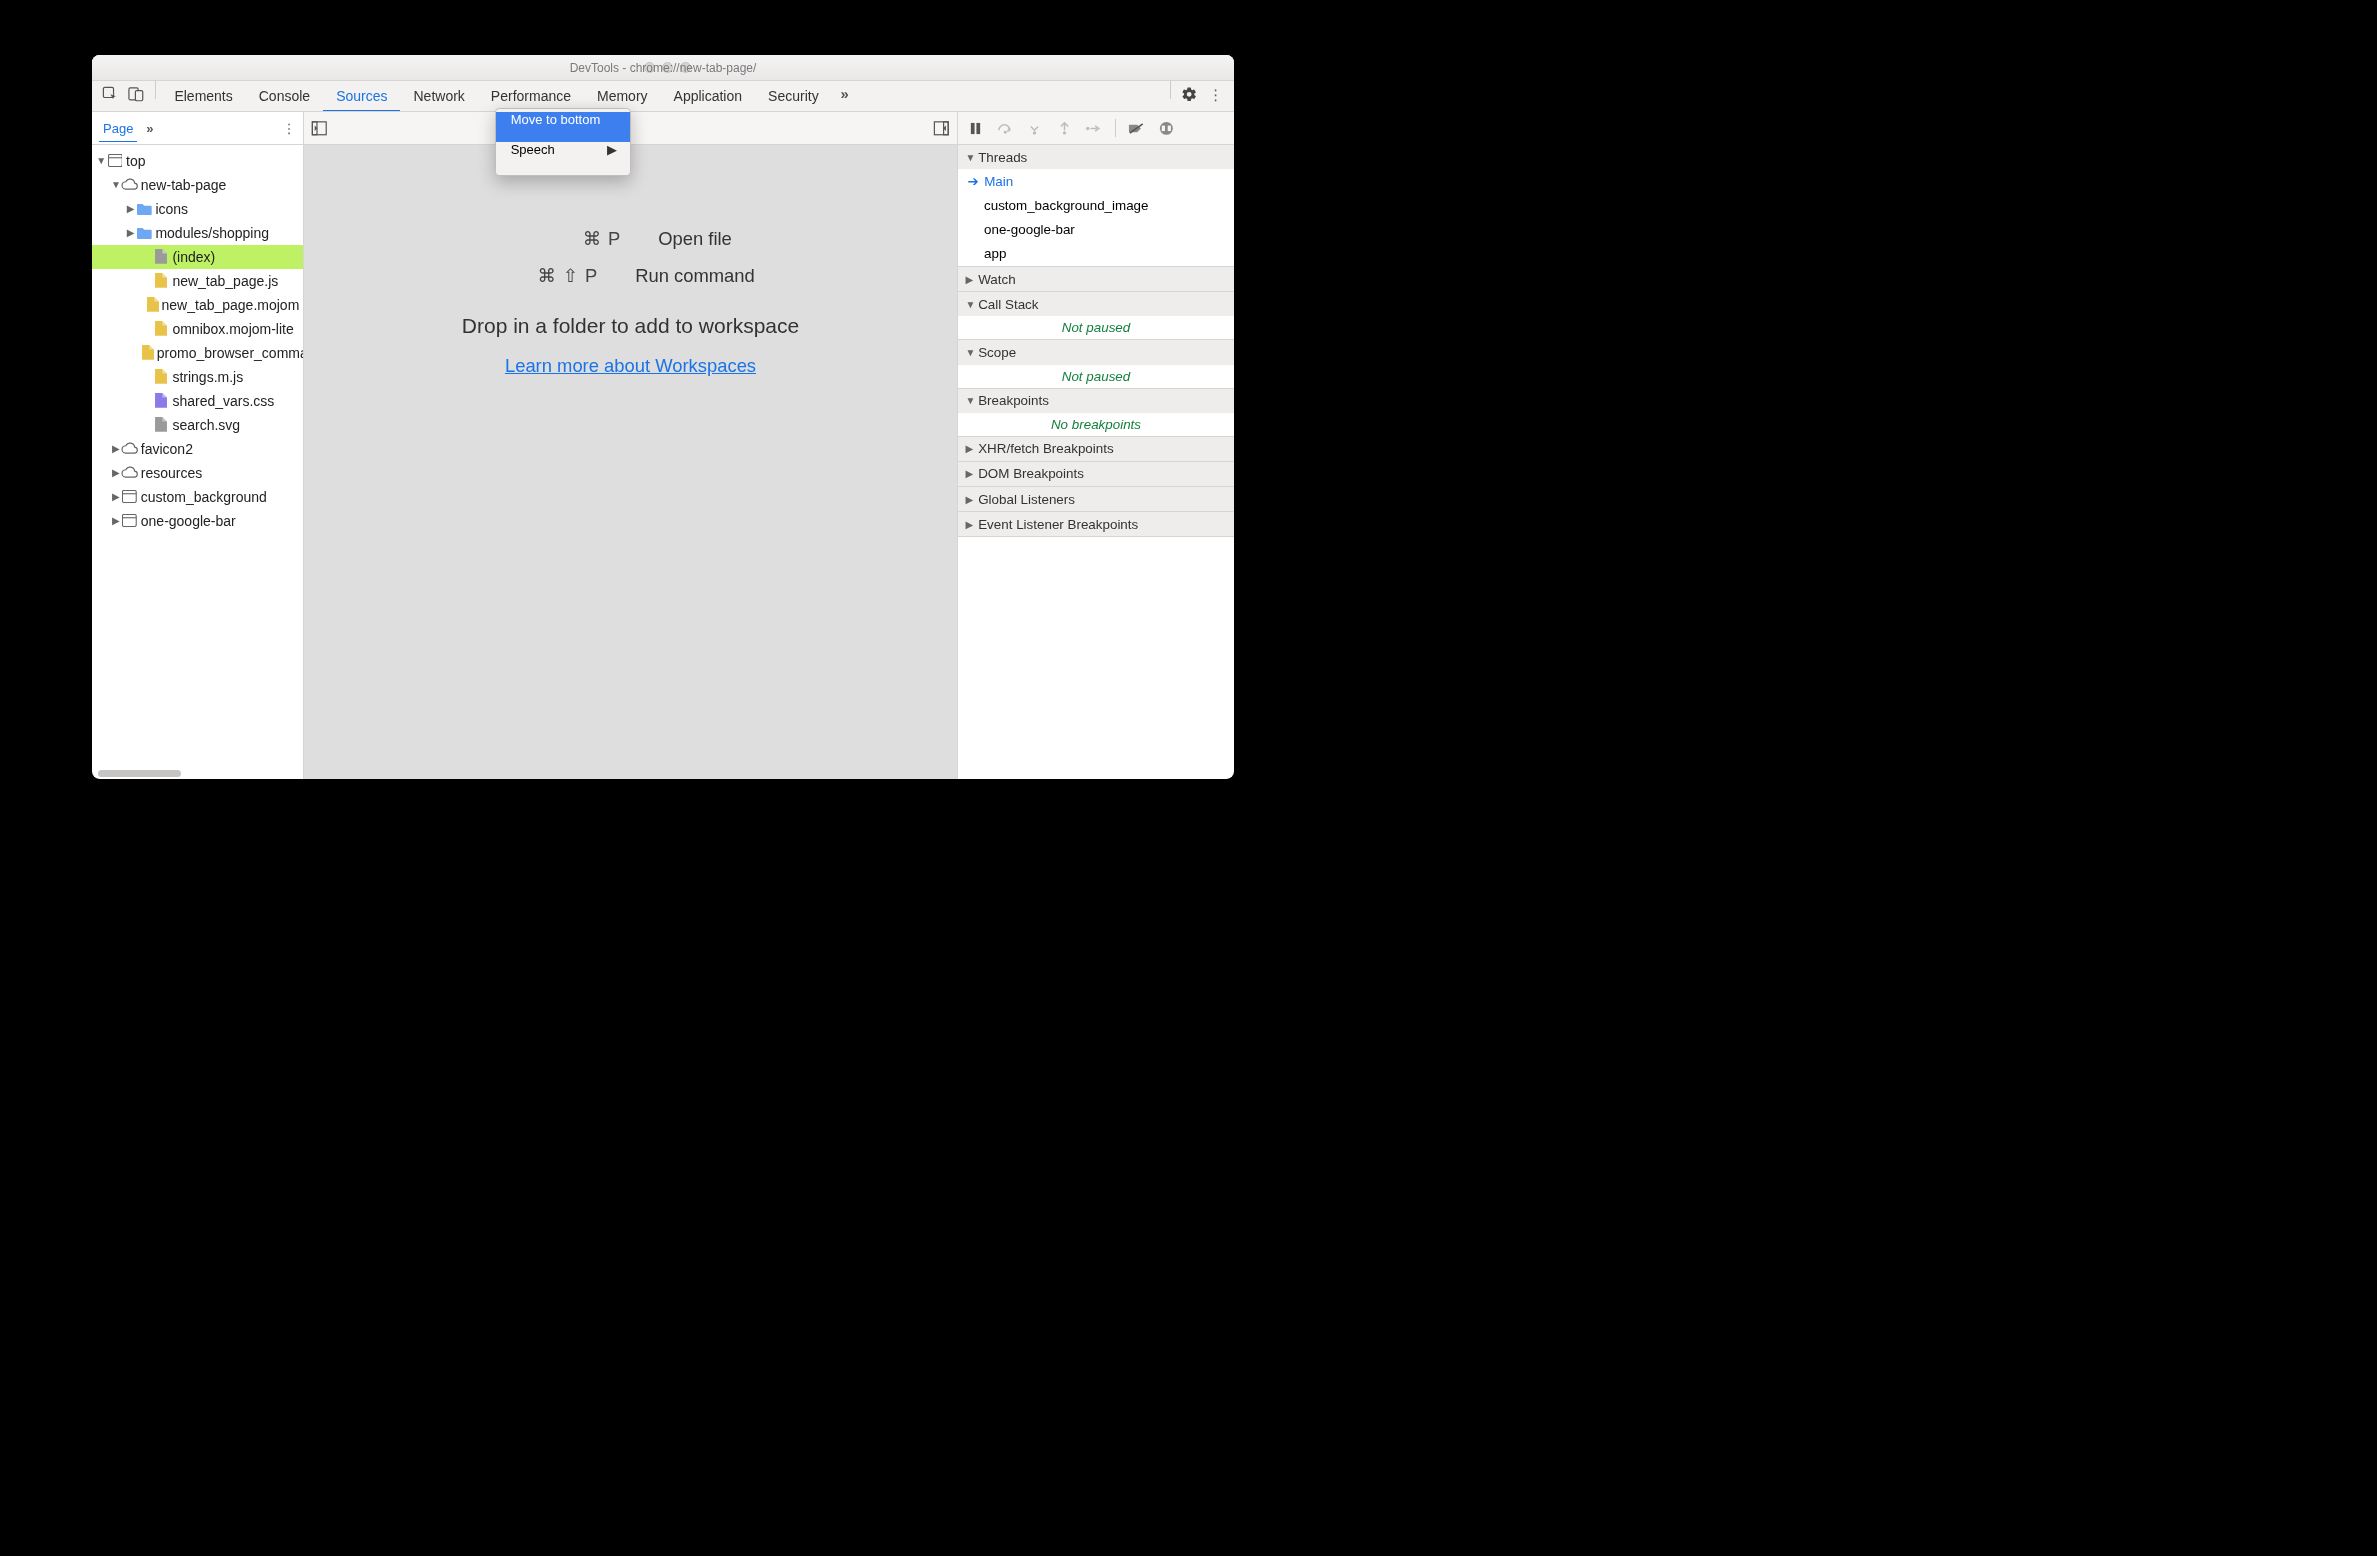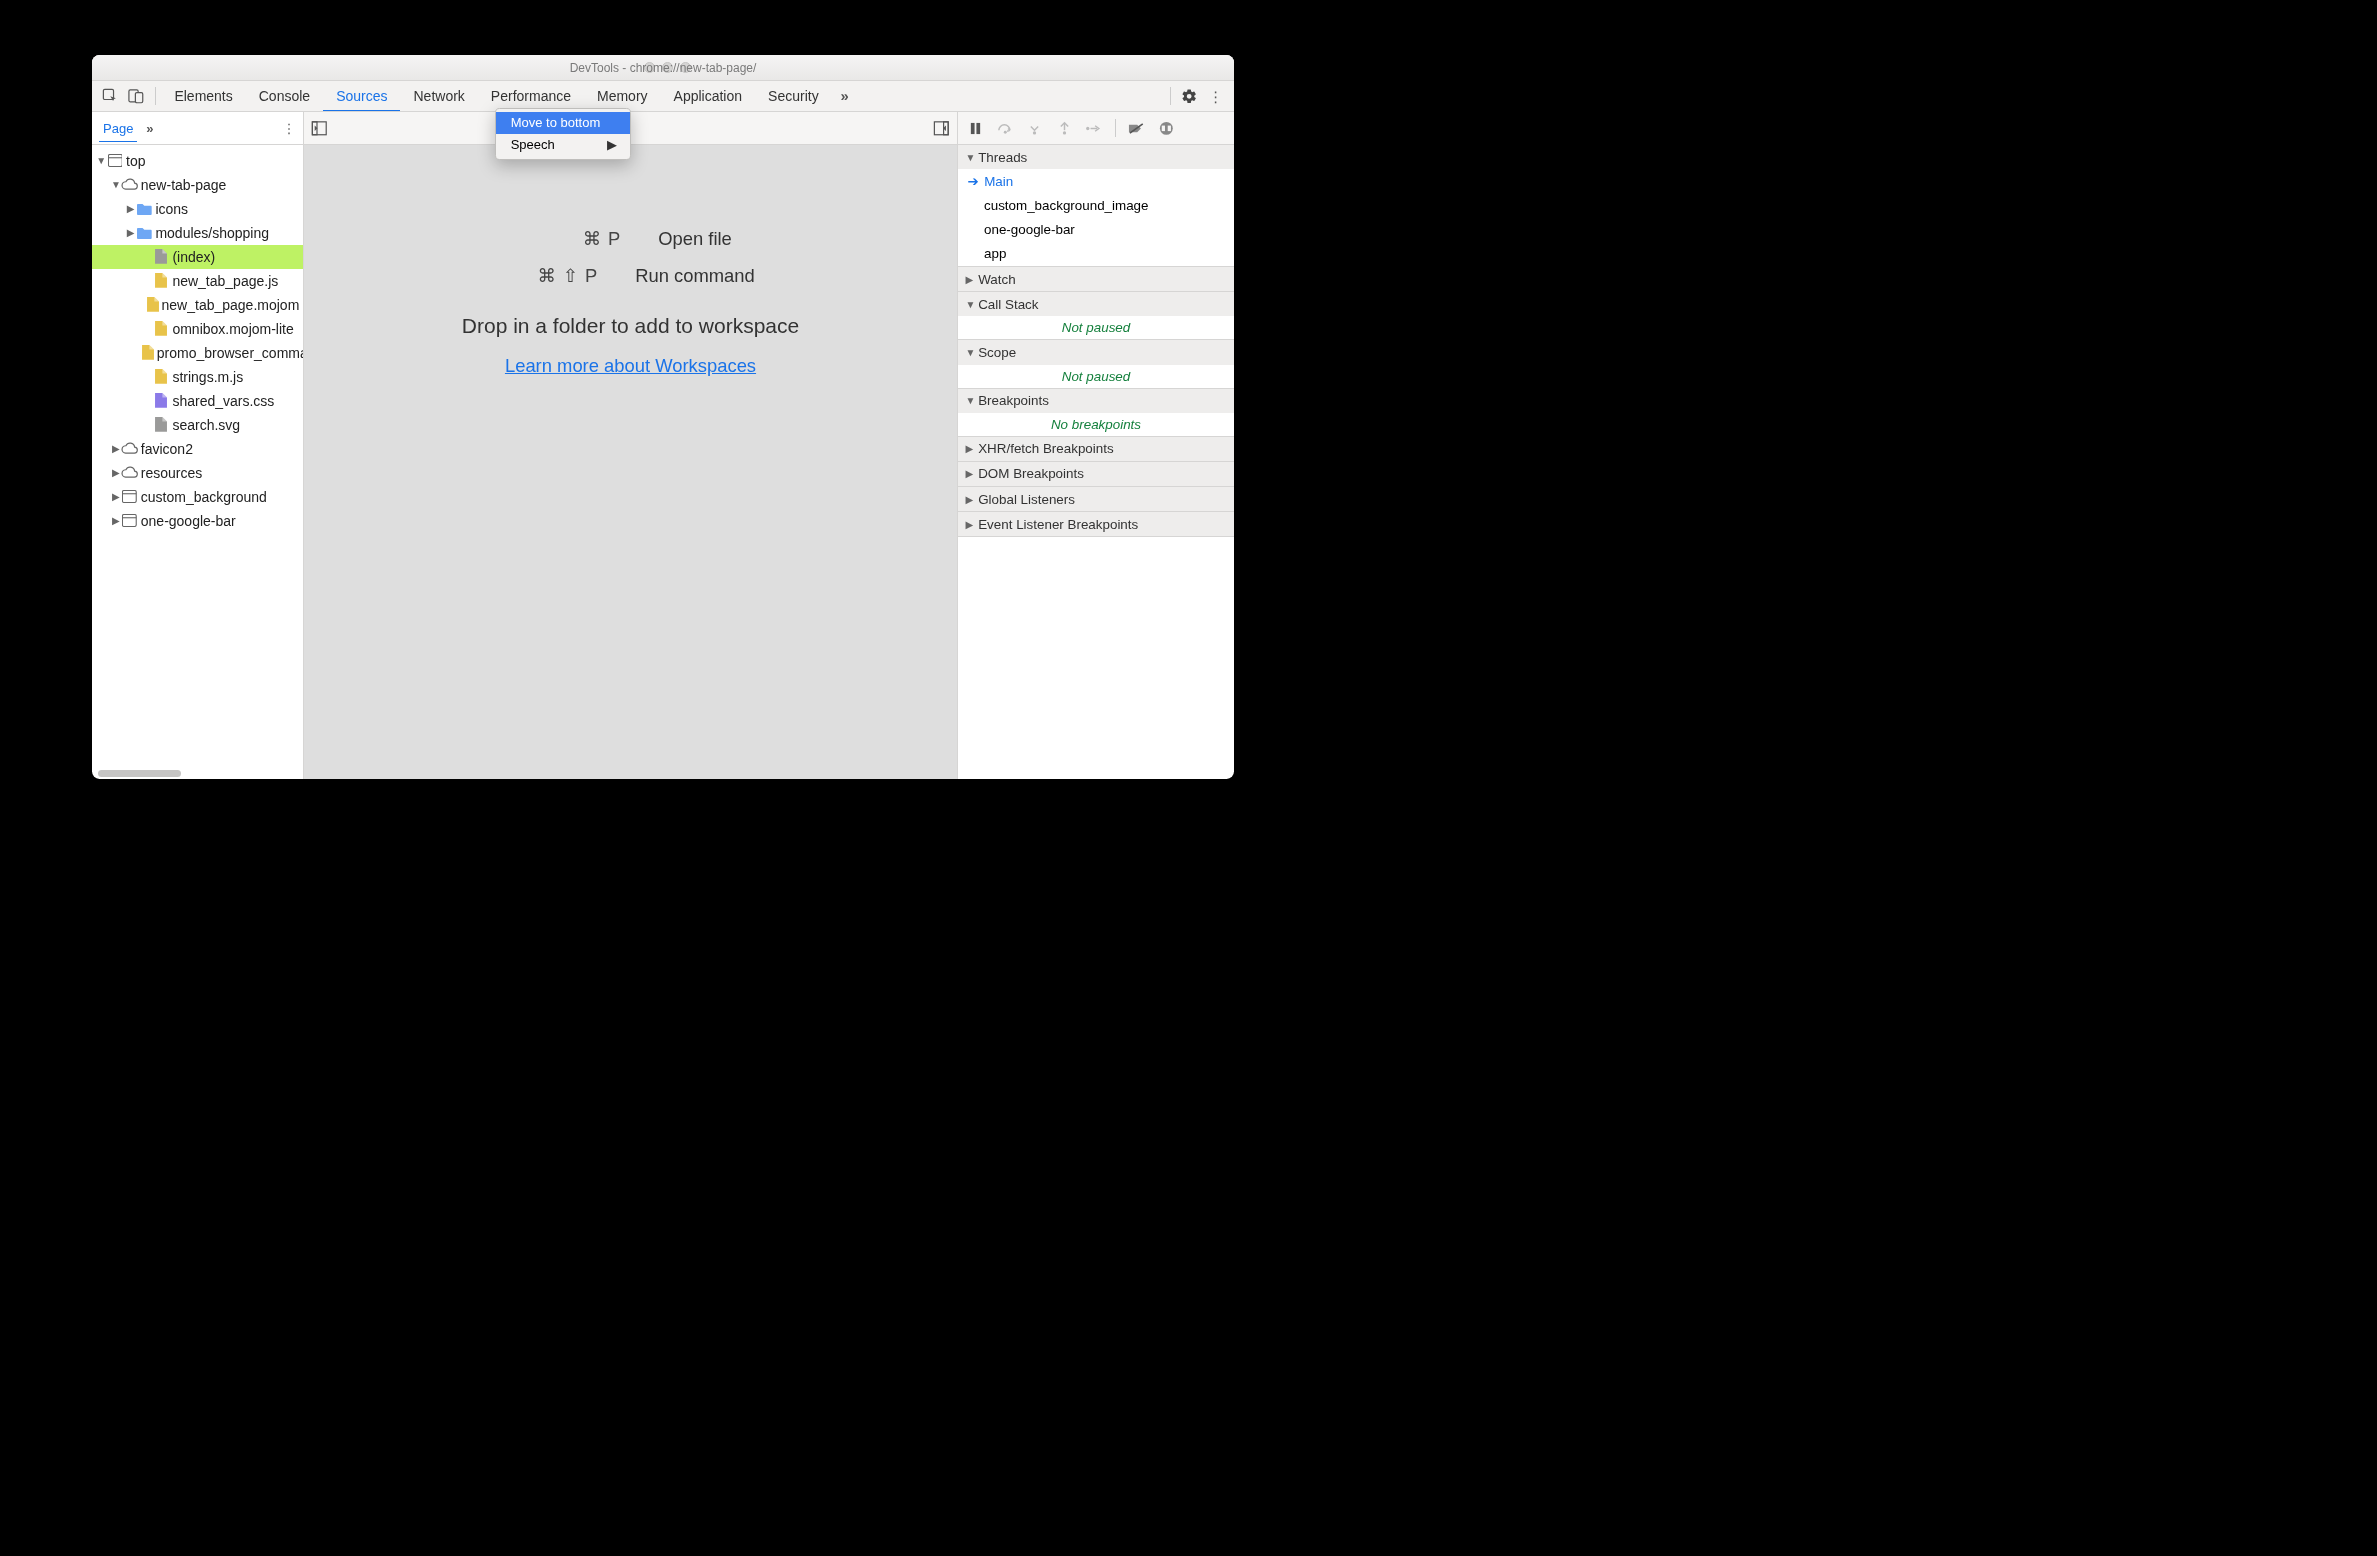--- a/index.html
+++ b/index.html
@@ -6,21 +6,21 @@
 body { background: #000; width: 2377px; height: 1556px; display: flex; align-items: flex-start; justify-content: flex-start; padding: 55px 92px; }
 .window { width: 1142px; height: 724px; background: #fff; border-radius: 7.4px; box-shadow: 0 18.4px 55px rgba(0,0,0,0.5); display: flex; flex-direction: column; overflow: hidden; position: relative; }
 
 
 .titlebar { height: 26px; background: linear-gradient(#f5f4f4,#e9e8e7); border-bottom: 0.9px solid #d6d5d4; display: flex; align-items: center; position: relative; justify-content: center; }
 .traffic { display: flex; gap: 7.4px; padding-left: 9.2px; }
 .tl { width: 11px; height: 11px; border-radius: 50%; background: #d6d5d4; border: 0.5px solid #c5c4c3; }
 .title { position: absolute; left: 0; right: 0; text-align: center; font-size: 12px; color: #7a7a7a; }
 
 
-.tabs { height: 31px; background: #f3f2f1; border-bottom: 0.9px solid #d6d5d4; display: flex; align-items: center; padding: 0 5.5px; font-size: 14px; color: #333; }
+.tabs { height: 31px; background: #f3f2f1; border-bottom: 0.9px solid #d6d5d4; display: flex; align-items: flex-start; padding: 0 5.5px; font-size: 14px; color: #333; }
 .tab-icon { width: 26px; height: 26px; display: flex; align-items: center; justify-content: center; color: #555; cursor: pointer; }
 .vsep { width: 0.9px; height: 18.4px; background: #ccc; margin: 0 5.5px; }
 .tab { padding: 0 13px; height: 100%; display: flex; align-items: center; cursor: pointer; color: #333; }
 .tab.active { color: #1a73e8; border-bottom: 1.8px solid #1a73e8; }
 
 
 .body { flex: 1; display: flex; min-height: 0; }
 
 
 .left { width: 212px; border-right: 0.9px solid #d6d5d4; display: flex; flex-direction: column; }
@@ -55,21 +55,21 @@
 .sect { border-bottom: 0.9px solid #d6d5d4; }
 .sh { background: #eeedec; padding: 4.6px 7.4px; display: flex; align-items: center; color: #333; cursor: pointer; }
 .sh .tw { width: 11px; display:inline-flex; color:#666; font-size: 10px; margin-right:1.8px;}
 .item { padding: 4.6px 9.2px 4.6px 26px; display:flex; align-items:center; cursor:pointer; }
 .item.main{color:#1a73e8}
 .arrow-main{color:#1a73e8;margin-left:-16.6px;margin-right:5.5px}
 .muted { color: #15803d; font-style: italic; text-align: center; padding: 4px 0; }
 
 
 .ctx { position: absolute; left: 403px; top: 53px; width: 136px; background: #f3f2f1; border: 0.9px solid #bfbebc; border-radius: 4.6px; box-shadow: 0 5.5px 16.6px rgba(0,0,0,.25); padding: 2.8px 0; font-size: 13px; }
-.ctx-row { height: 22px; display: flex; align-items: center; padding: 0 13px 0 14.7px; cursor: pointer; justify-content: space-between; }
+.ctx-row { height: 30px; display: flex; padding: 0 13px 0 14.7px; cursor: pointer; justify-content: space-between; }
 .ctx-row.hi { background: #3e7ff0; color: #fff; }
 .ctx-row .sub { color: #333; }
 
 svg{display:block}
 </style>
 </head>
 <body>
 
 <div class="window">
 

